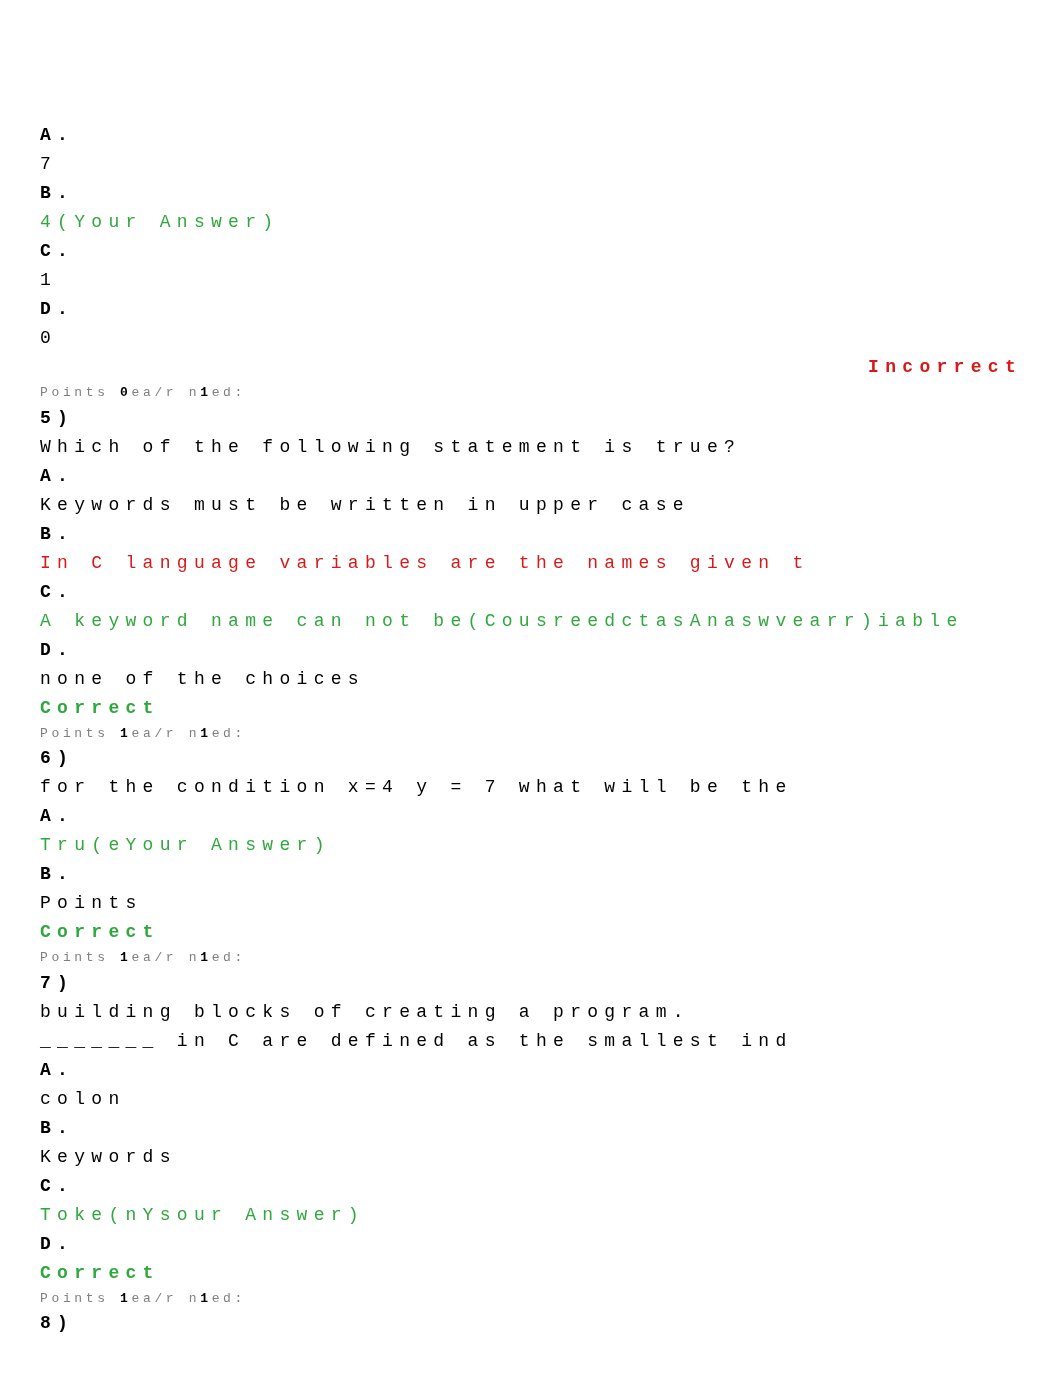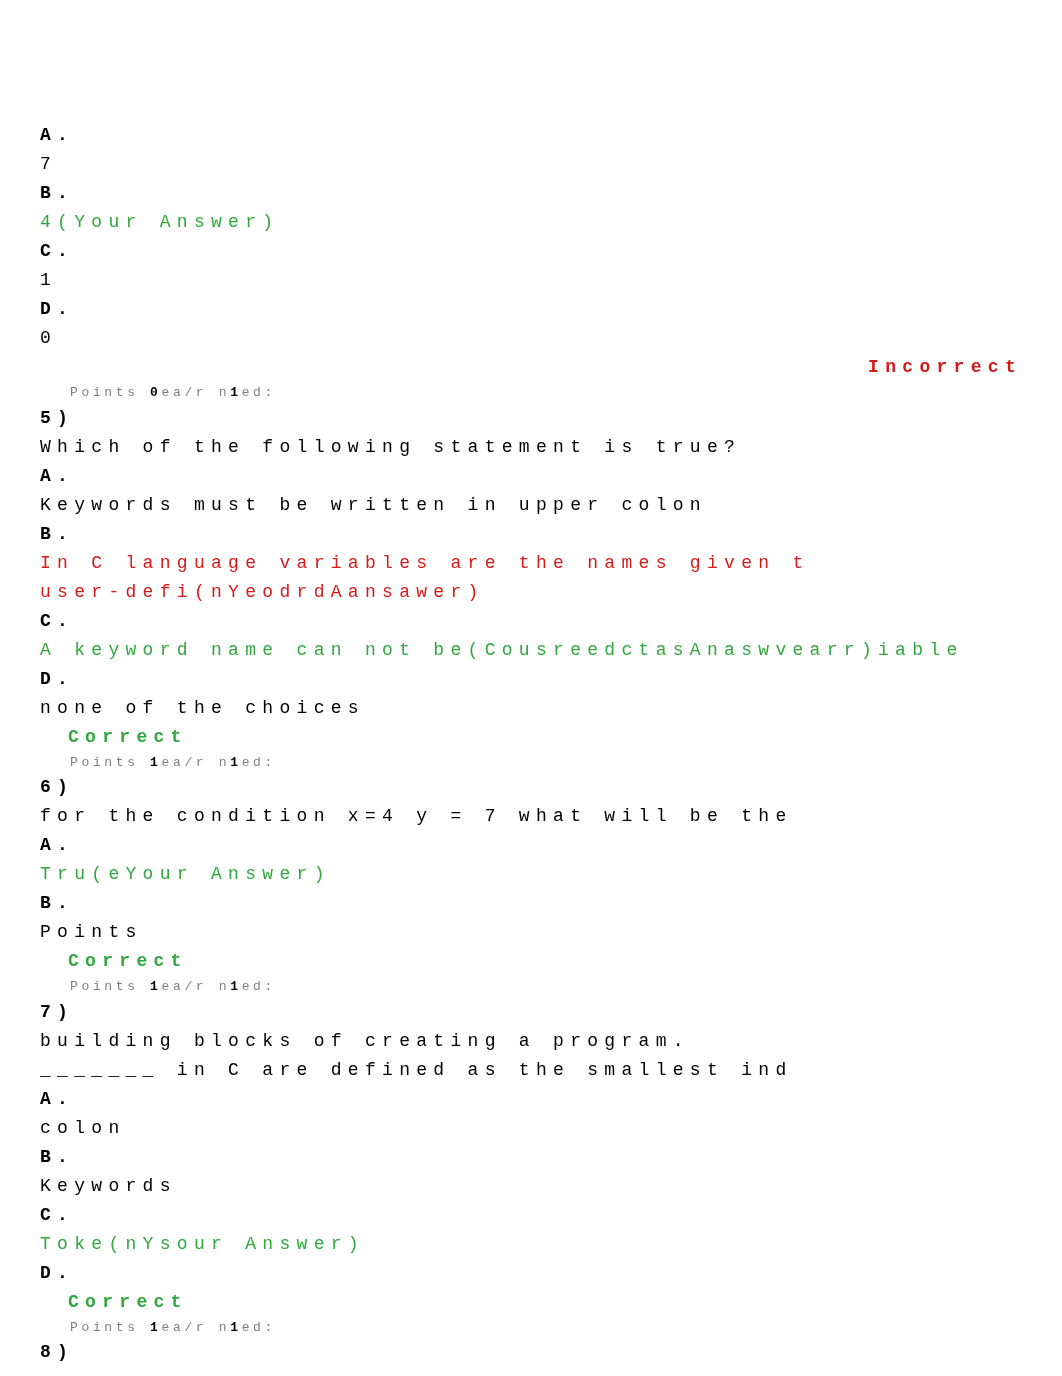--- a/index.html
+++ b/index.html
@@ -21,26 +21,25 @@
   .line {
     white-space: nowrap;
     margin: 2px 0;
   }
   .bold {
     font-weight: bold;
   }
   .red { color: #d61a1a; }
   .red-bold { color: #d61a1a; font-weight: bold; text-align: right; }
   .green { color: #31a83e; }
-  .green-bold { color: #31a83e; font-weight: bold; margin-left: 28px; }
+  .green-bold { color: #31a83e; font-weight: bold; }
   .points {
     color: #808080;
     font-size: 13px;
     letter-spacing: 0.28em;
-    margin-left: 30px;
   }
   .points .score-inline {
     font-weight: bold;
     color: #000;
   }
 </style>
 </head>
 <body>
 
 <div class="page">
@@ -54,24 +53,23 @@
   <div class="line bold">D.</div>
   <div class="line">0</div>
   <div class="line red-bold">Incorrect</div>
   <div class="line points">
     <span>Points </span><span class="score-inline">0</span><span>ea/r n</span><span class="score-inline">1</span><span>ed:</span>
   </div>
 
   <div class="line bold">5)</div>
   <div class="line">Which of the following statement is true?</div>
   <div class="line bold">A.</div>
-  <div class="line">Keywords must be written in upper colon</div>
+  <div class="line">Keywords must be written in upper case</div>
   <div class="line bold">B.</div>
   <div class="line red">In C language variables are the names given t</div>
-  <div class="line red">user-defi(nYeodrdAansawer)</div>
   <div class="line bold">C.</div>
   <div class="line green">A keyword name can not be(CousreedctasAnaswvearr)iable</div>
   <div class="line bold">D.</div>
   <div class="line">none of the choices</div>
   <div class="line green-bold">Correct</div>
   <div class="line points">
     <span>Points </span><span class="score-inline">1</span><span>ea/r n</span><span class="score-inline">1</span><span>ed:</span>
   </div>
 
   <div class="line bold">6)</div>

